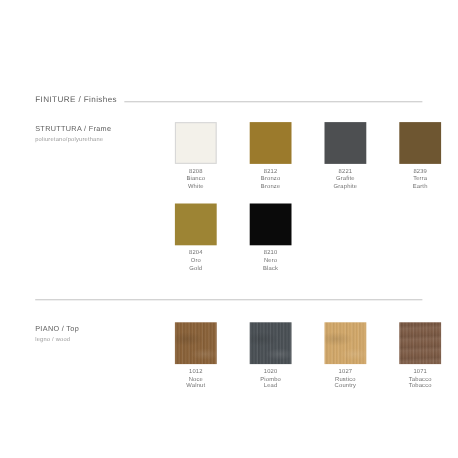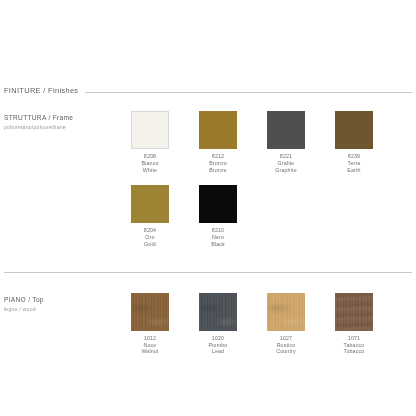--- a/index.html
+++ b/index.html
@@ -13,21 +13,21 @@
     overflow: hidden;
     font-family: "Liberation Sans", sans-serif;
     color: #6b6b6b;
     -webkit-font-smoothing: antialiased;
   }
   .page {
     position: relative;
     width: 416px;
     height: 416px;
     box-sizing: border-box;
-    padding: 0 4px;
+    padding: 0 32px;
   }
 
   
   .section-head {
     display: flex;
     align-items: flex-end;
     gap: 7px;
     padding-bottom: 4px;
   }
   .section-head .title {

